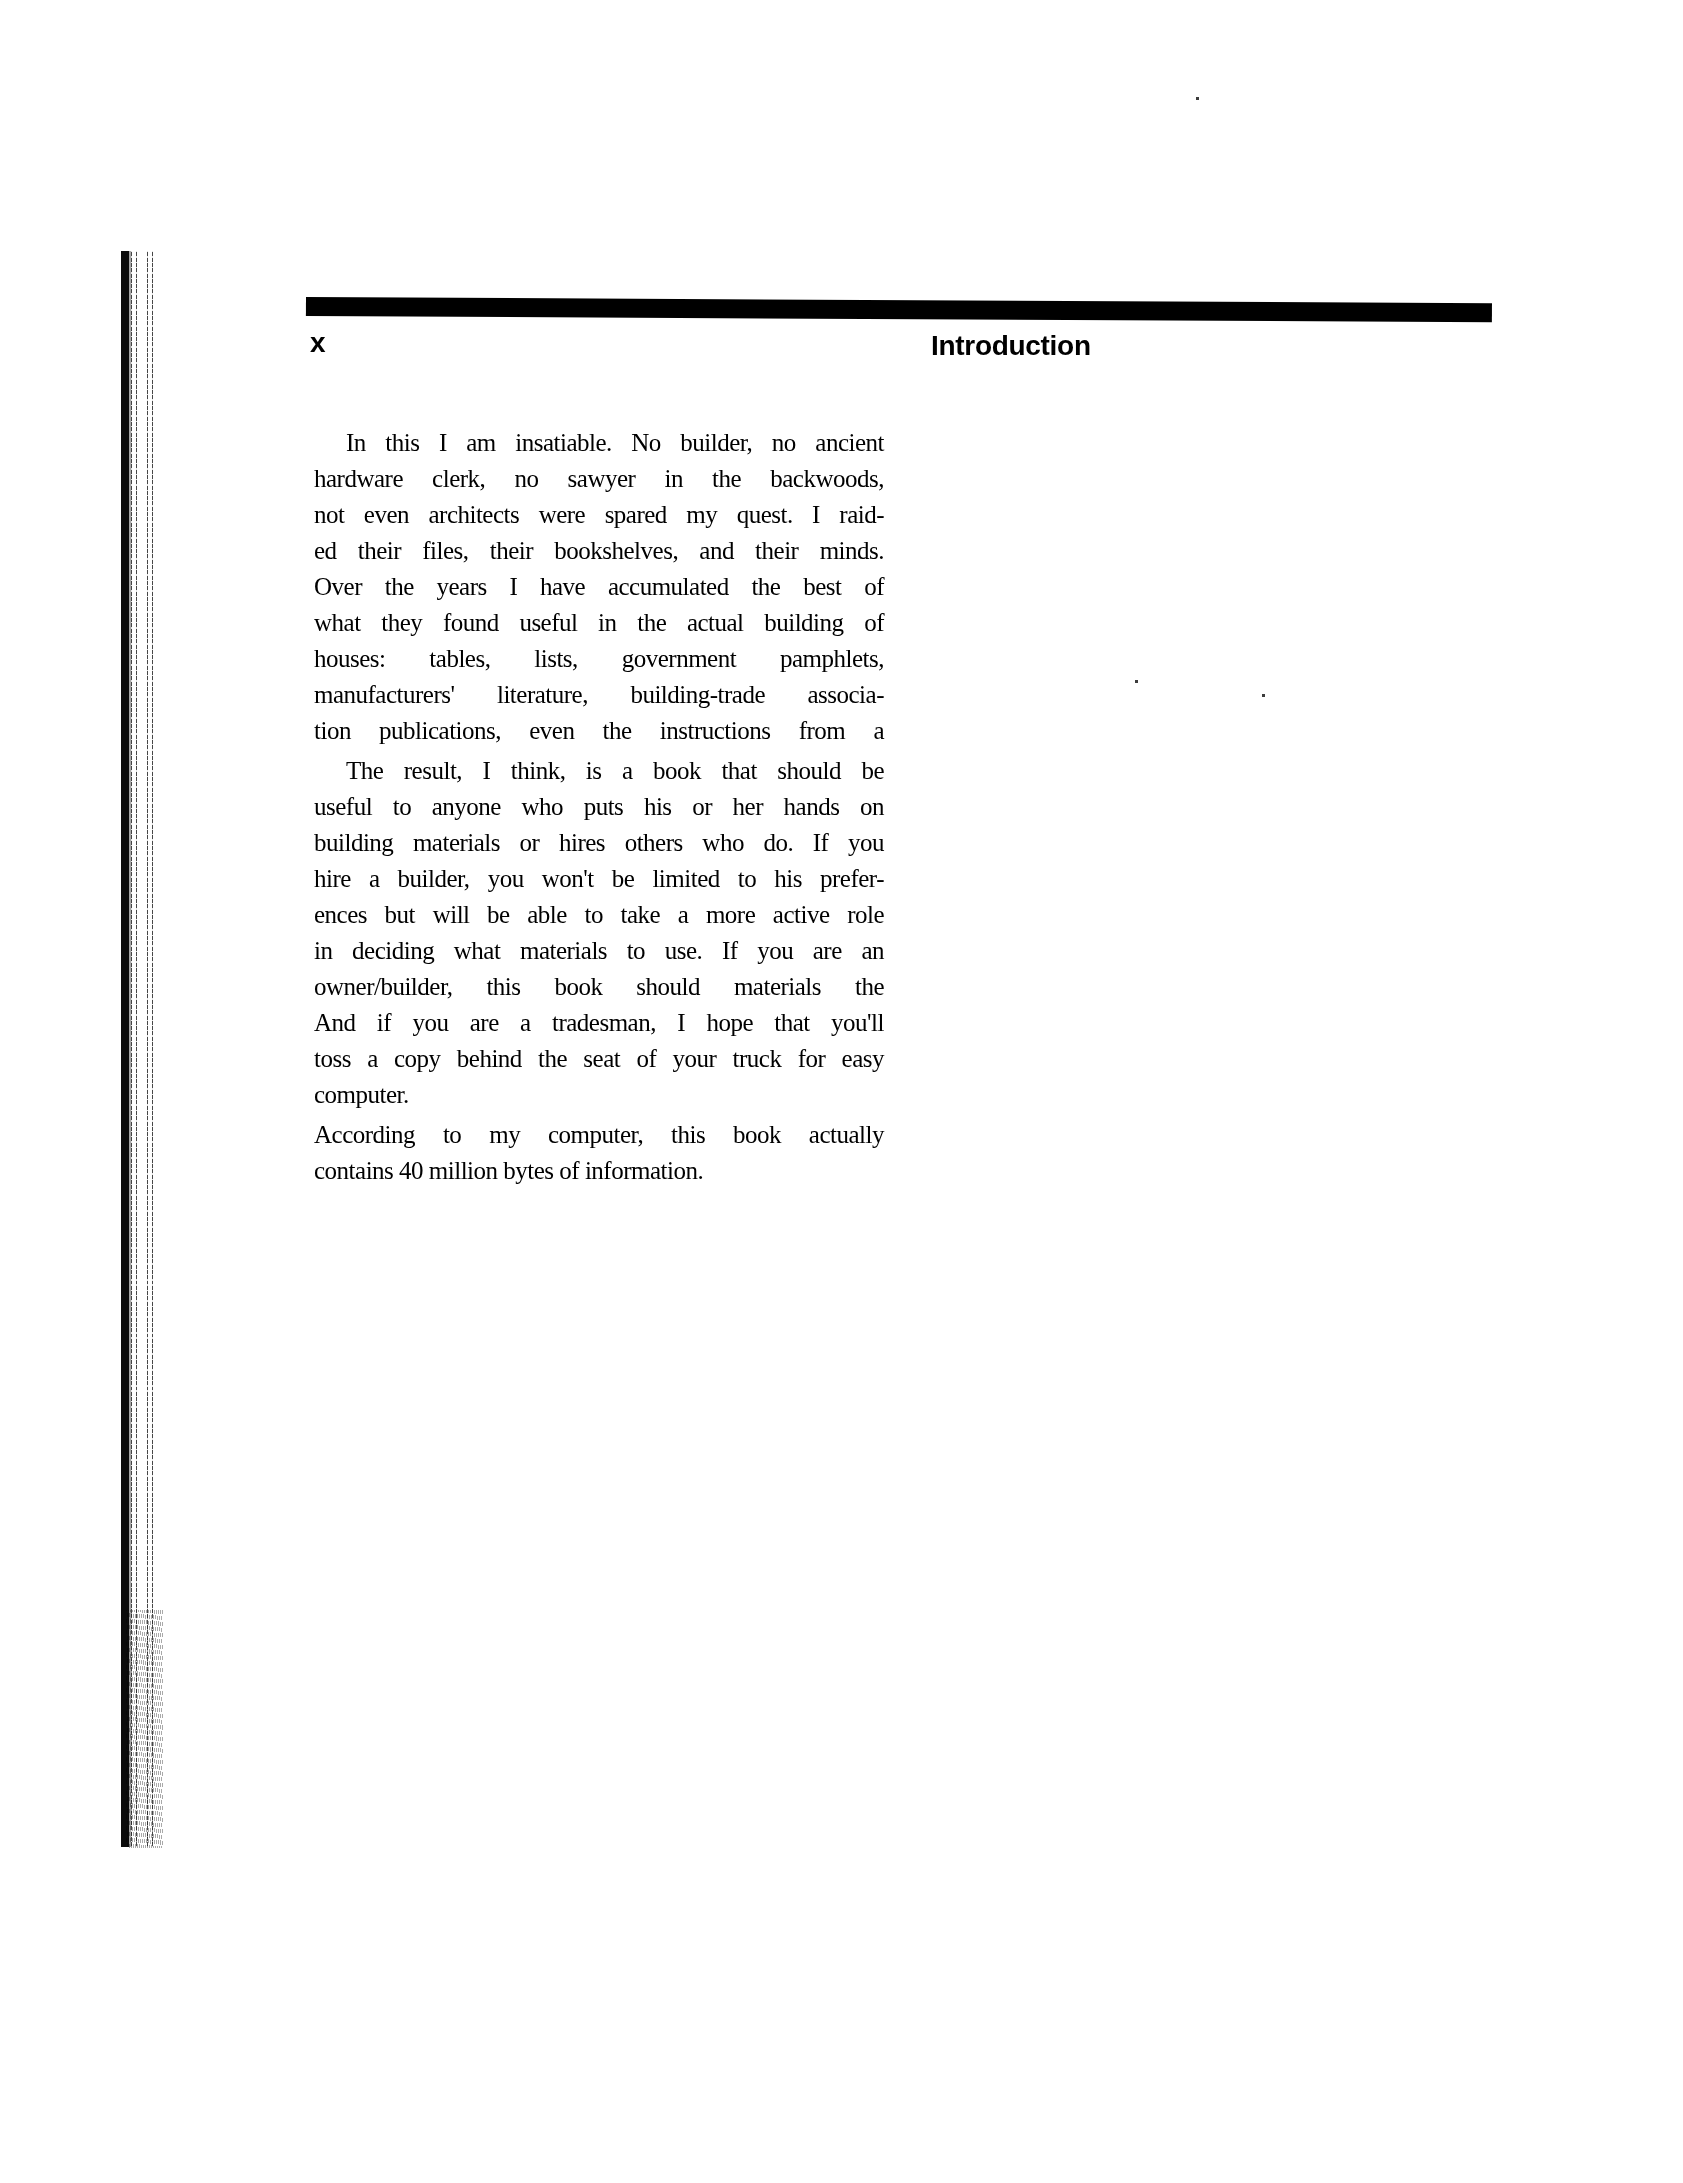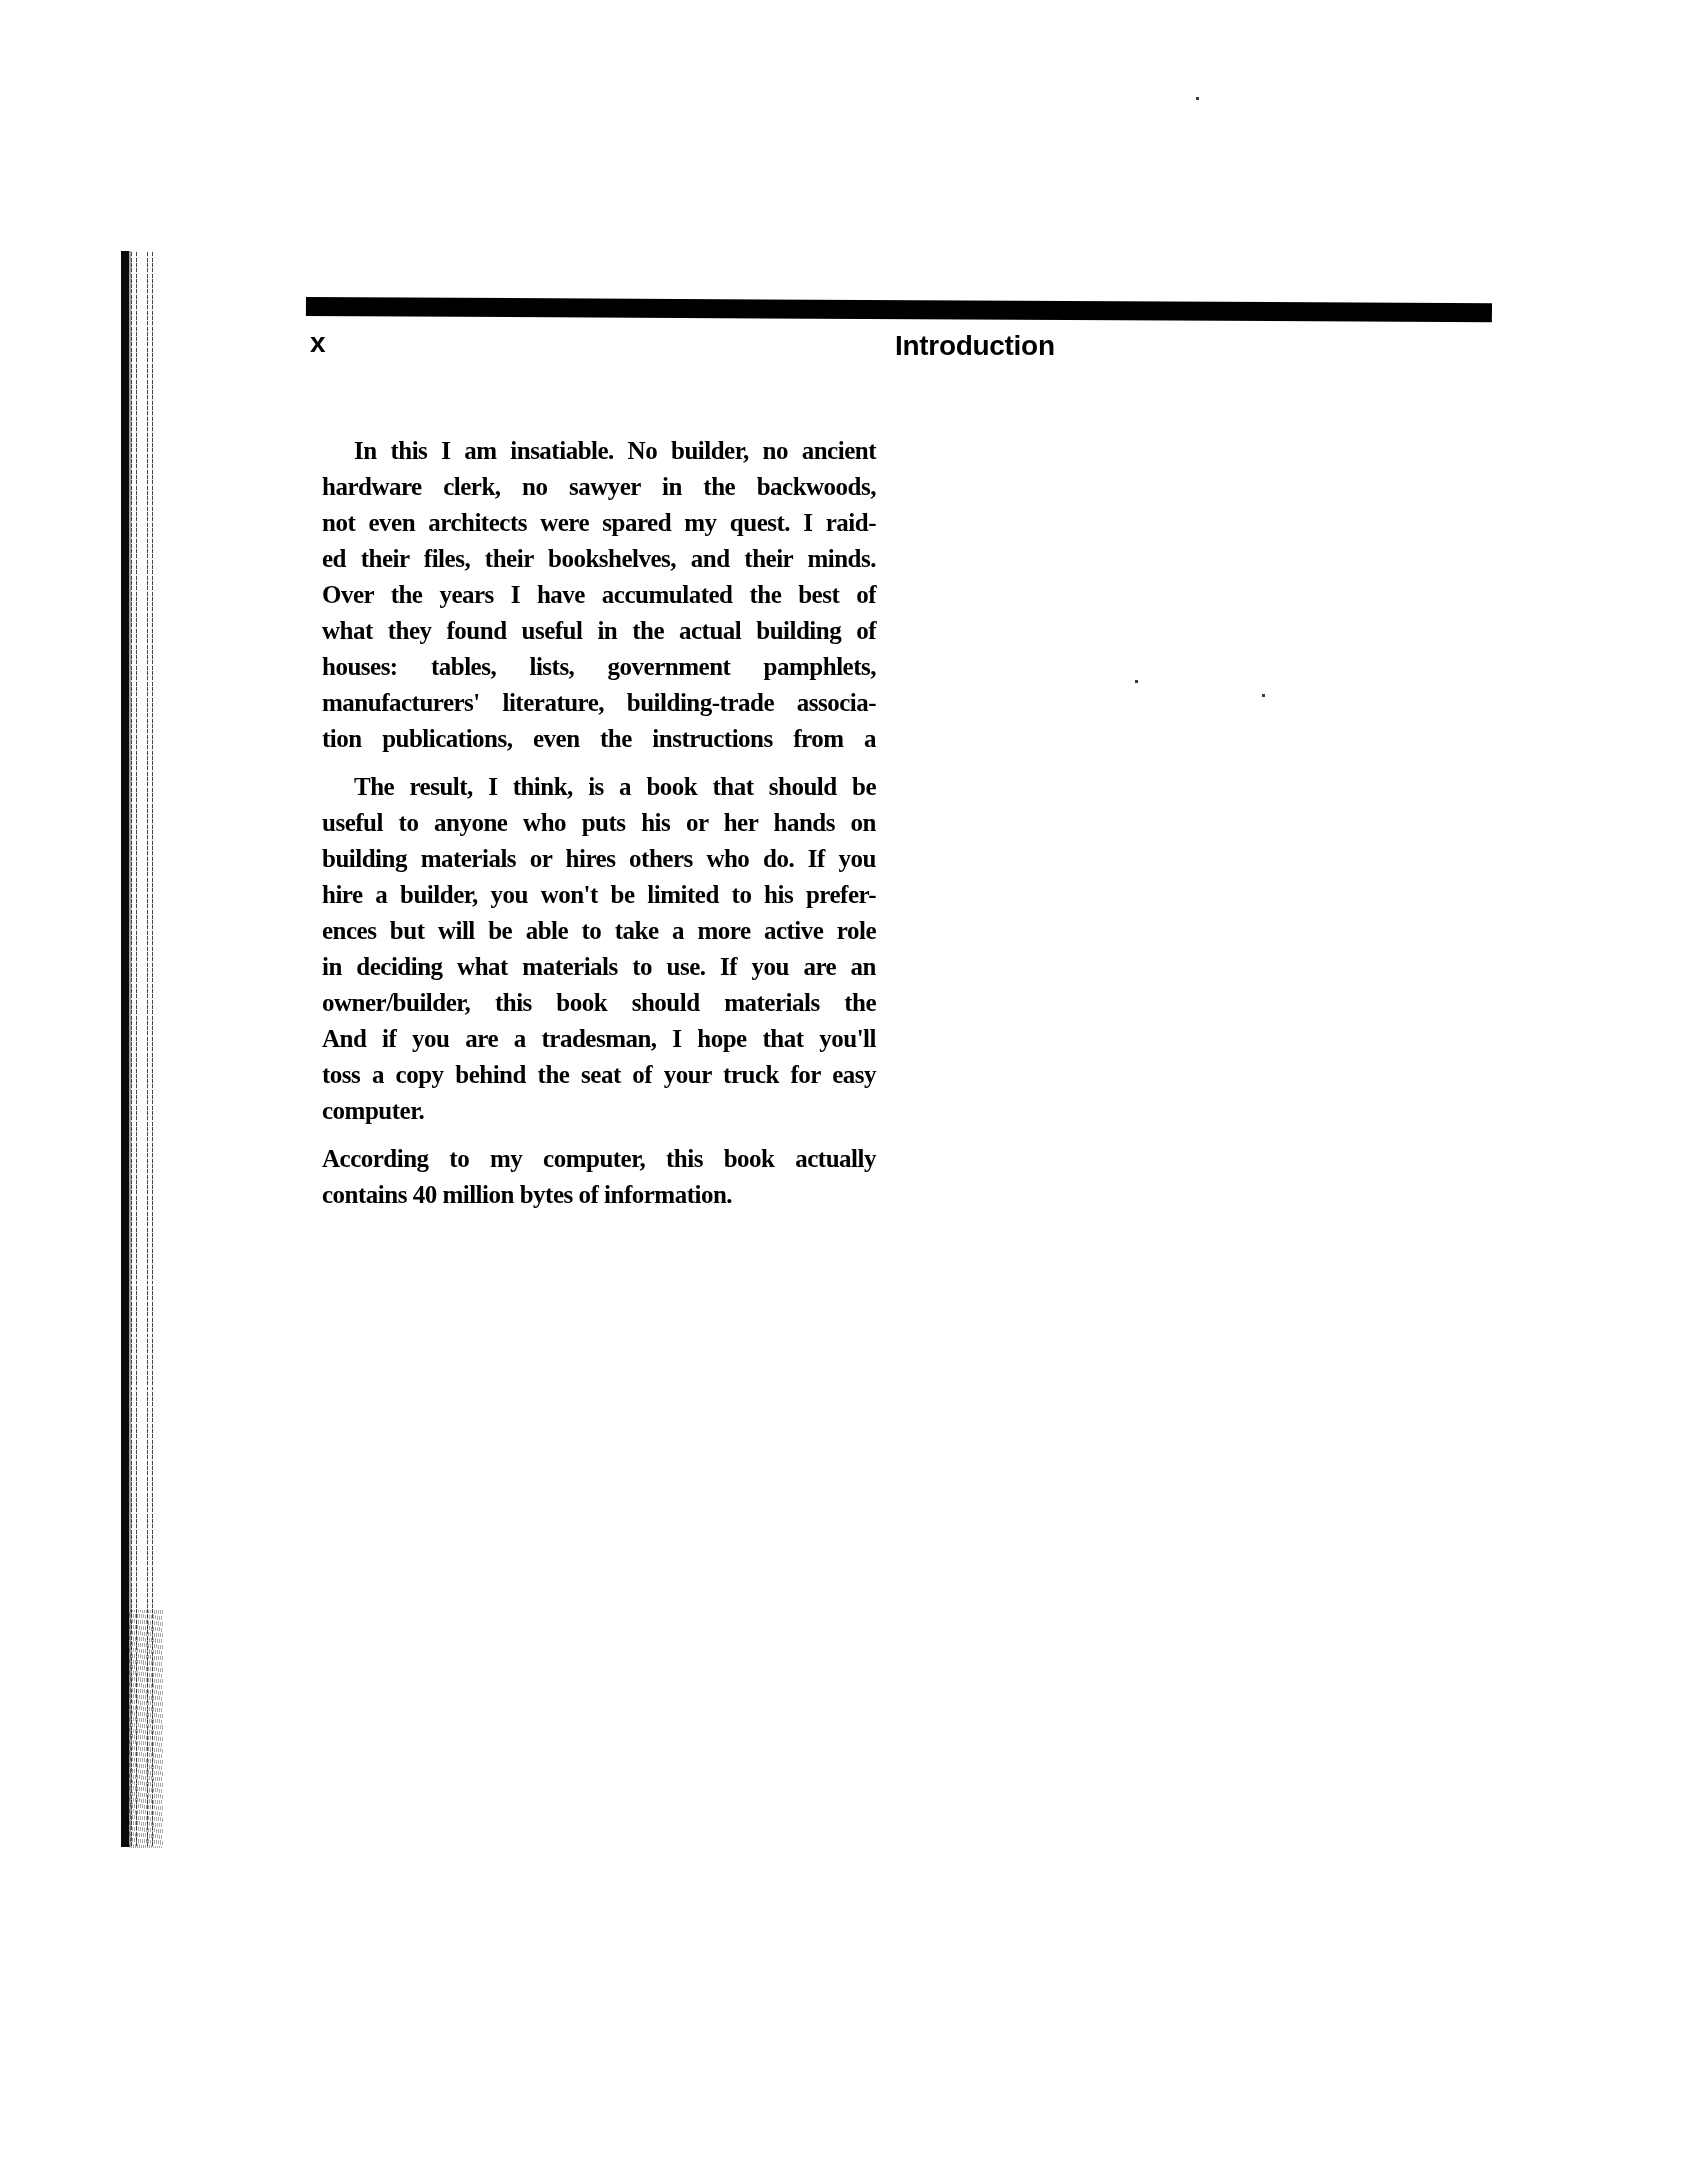--- a/index.html
+++ b/index.html
@@ -64,37 +64,37 @@
     left: 310px;
     top: 326px;
     font-family: "Liberation Sans", "DejaVu Sans", sans-serif;
     font-weight: bold;
     font-size: 28px;
     line-height: 33px;
     letter-spacing: -0.3px;
   }
   .running-head {
     position: absolute;
-    left: 895px;
+    left: 931px;
     top: 329px;
     font-family: "Liberation Sans", "DejaVu Sans", sans-serif;
     font-weight: bold;
     font-size: 28px;
     line-height: 33px;
     letter-spacing: -0.3px;
   }
 
   
   .body-text {
     position: absolute;
     left: 310px;
     top: 421px;
     width: 578px;
   }
-  .paragraph { margin: 12px; padding: 0; font-weight: bold; }
+  .paragraph { margin: 4px; padding: 0; }
   .line {
     height: 36px;
     line-height: 36px;
     font-size: 25px;
     letter-spacing: -0.5px;
     text-align: justify;
     text-align-last: justify;
     overflow: visible;
   }
   .line.first { text-indent: 32px; }

